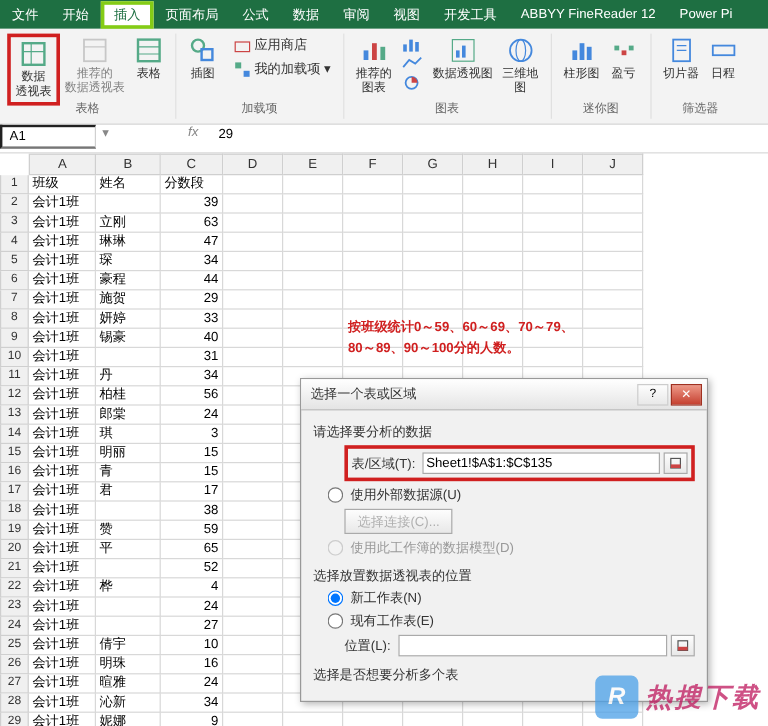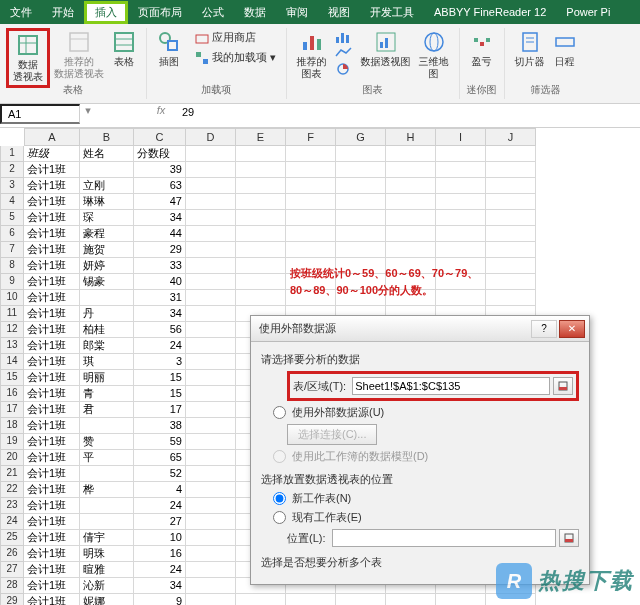--- a/index.html
+++ b/index.html
@@ -44,21 +44,21 @@
 .dlg-radio input{margin-right:6px}
 .dlg-field{display:flex;align-items:center;margin:4px 0 4px 26px}
 .dlg-field label{margin-right:6px}
 .dlg-field input[type=text]{flex:1;border:1px solid #aaa;padding:2px;background:#fff}
 .dlg-field.hl{border:3px solid #d02020;padding:3px}
 .dlg-field-btn{width:20px;height:18px;border:1px solid #aaa;margin-left:3px;display:flex;align-items:center;justify-content:center;background:linear-gradient(#fdfdfd,#e8e8e8)}
 .dlg-small-btn{border:1px solid #aaa;padding:2px 10px;margin-left:26px;background:linear-gradient(#fdfdfd,#e8e8e8)}
 .dlg-text-label{margin:4px 0 4px 40px;color:#666}
 .watermark{position:absolute;right:6px;bottom:6px;display:flex;align-items:center;opacity:.75}
 .watermark-icon{width:36px;height:36px;border-radius:6px;background:#4aa0e8;color:#fff;font-weight:bold;font-size:20px;display:flex;align-items:center;justify-content:center;font-style:italic;margin-right:6px}
-.watermark-text{font-size:22px;font-weight:bold;color:#0f766e;letter-spacing:2px;font-style:italic}
+.watermark-text{font-size:22px;font-weight:bold;color:#be185d;letter-spacing:2px;font-style:italic}
 </style>
 </head>
 <body>
 
 <div class="titlebar">
   <div class="tab">文件</div>
   <div class="tab">开始</div>
   <div class="tab active highlight">插入</div>
   <div class="tab">页面布局</div>
   <div class="tab">公式</div>
@@ -170,20 +170,28 @@
         <div class="rbig-label" style="white-space:pre">三维地
 图</div>
       </div>
     </div>
     <div class="rgroup-label">图表</div>
   </div>
   <div class="rgroup" style="padding-bottom:14px">
     <div style="display:flex">
       <div class="rbig">
           <svg viewBox="0 0 24 24">
+            <rect x="4" y="12" width="4" height="8" fill="#48d"></rect>
+            <rect x="10" y="6" width="4" height="14" fill="#48d"></rect>
+            <rect x="16" y="9" width="4" height="11" fill="#48d"></rect>
+          </svg>
+          <div class="rbig-label">柱形图</div>
+        </div>
+      <div class="rbig">
+          <svg viewBox="0 0 24 24">
             <rect x="4" y="8" width="4" height="4" fill="#5a8"></rect>
             <rect x="10" y="12" width="4" height="4" fill="#c44"></rect>
             <rect x="16" y="8" width="4" height="4" fill="#5a8"></rect>
           </svg>
           <div class="rbig-label">盈亏</div>
         </div>
     </div>
     <div class="rgroup-label">迷你图</div>
   </div>
   <div class="rgroup" style="padding-bottom:14px;border-right:none">
@@ -224,21 +232,21 @@
       <div class="colhead" style="width: 50px;">E</div>
       <div class="colhead" style="width: 50px;">F</div>
       <div class="colhead" style="width: 50px;">G</div>
       <div class="colhead" style="width: 50px;">H</div>
       <div class="colhead" style="width: 50px;">I</div>
       <div class="colhead" style="width: 50px;">J</div>
     </div>
   <div class="rows">
       <div class="row">
         <div class="rowhead">1</div>
-        <div class="cell" style="width: 56px; font-style: italic;">班级</div>
+        <div class="cell" style="width: 56px;">班级</div>
         <div class="cell" style="width: 54px;">姓名</div>
         <div class="cell" style="width: 52px;">分数段</div>
         <div class="cell" style="width: 50px;"></div>
         <div class="cell" style="width: 50px;"></div>
         <div class="cell" style="width: 50px;"></div>
         <div class="cell" style="width: 50px;"></div>
         <div class="cell" style="width: 50px;"></div>
         <div class="cell" style="width: 50px;"></div>
         <div class="cell" style="width: 50px;"></div>
       </div>
@@ -609,21 +617,21 @@
     </div>
 </div>
 
 <div class="annotation">
   <div>按班级统计0～59、60～69、70～79、</div>
   <div>80～89、90～100分的人数。</div>
 </div>
 
 <div class="dialog">
   <div class="dlg-title">
-    <span class="dlg-title-text">使用外部数据源</span>
+    <span class="dlg-title-text">选择一个表或区域</span>
     <div class="dlg-btns">
       <div class="dlg-btn">?</div>
       <div class="dlg-btn close">✕</div>
     </div>
   </div>
   <div class="dlg-body">
     <div class="dlg-section">请选择要分析的数据</div>
     <div class="dlg-field hl">
       <label>表/区域(T):</label>
       <input type="text" value="Sheet1!$A$1:$C$135" style="">

